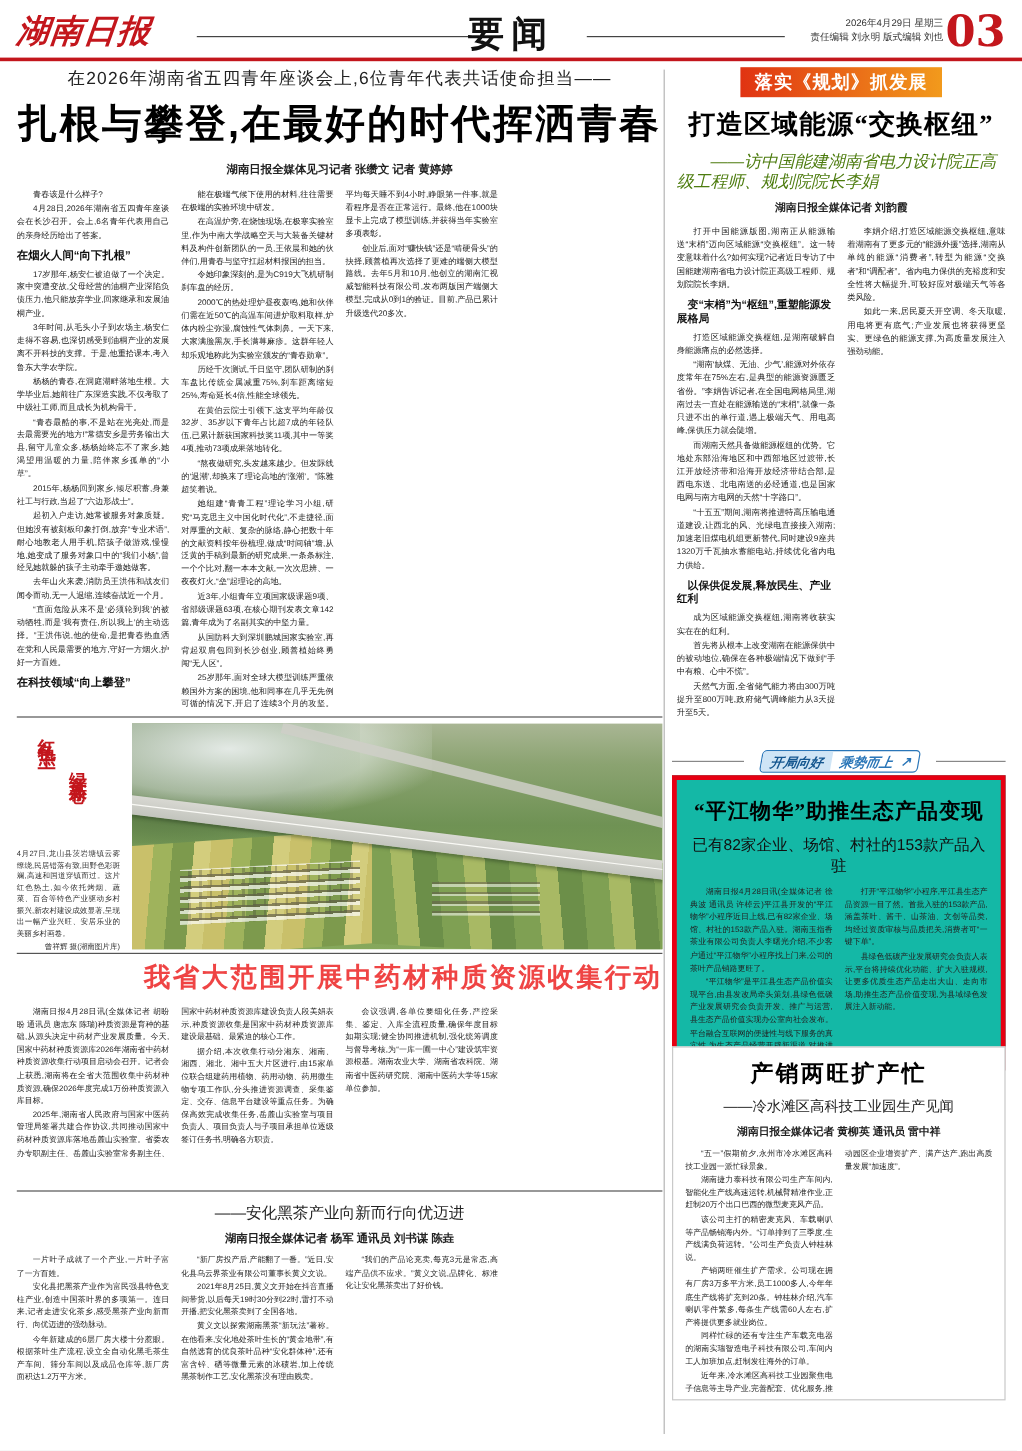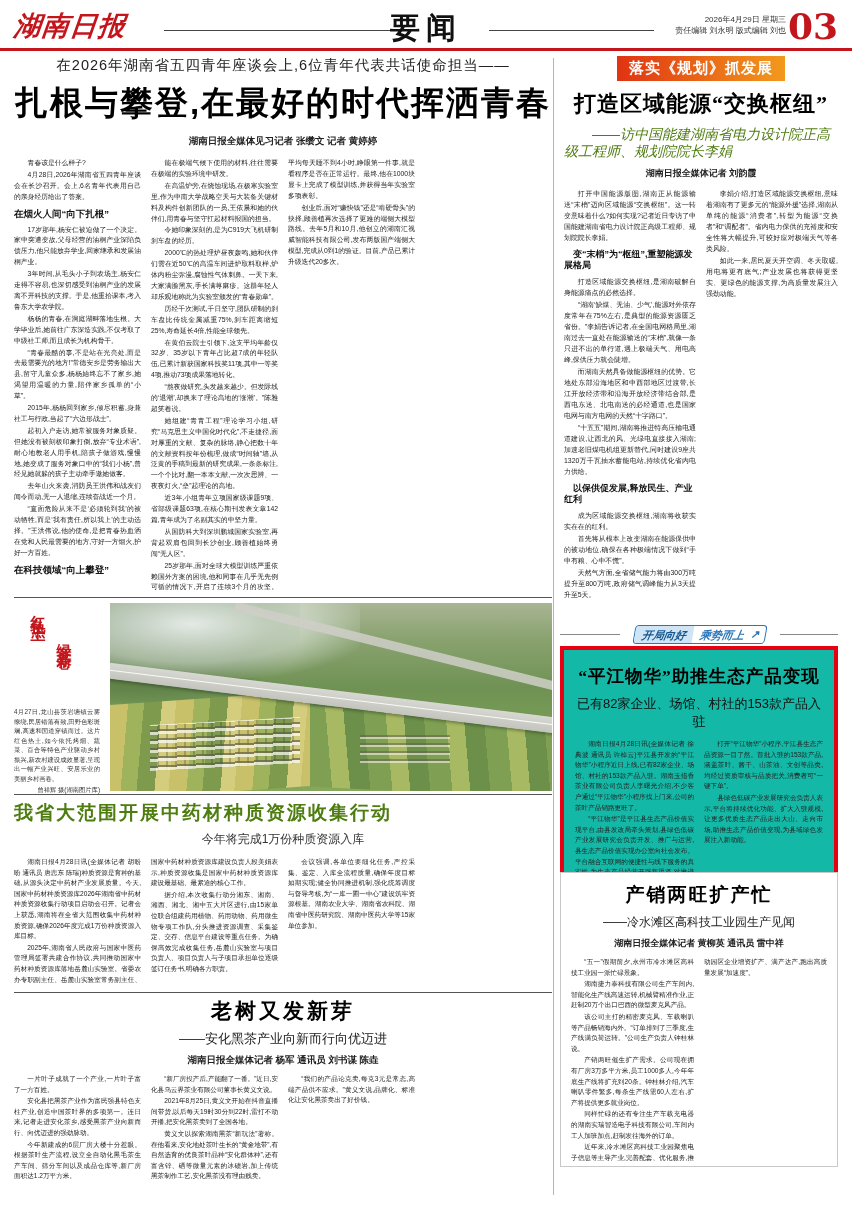--- a/index.html
+++ b/index.html
@@ -72,21 +72,21 @@
   .ph-fields { position:absolute; left:0; top:95px; width:200px; height:95px; background:repeating-linear-gradient(95deg,#c9c06a 0 18px,#9fb35c 18px 34px,#7d9a4d 34px 52px,#d3cd7d 52px 66px); transform:skewY(-4deg); }
   .ph-fields2 { position:absolute; left:200px; top:110px; width:250px; height:80px; background:repeating-linear-gradient(85deg,#7fa053 0 22px,#a8b964 22px 40px,#6c8f49 40px 60px); transform:skewY(3deg); }
   .ph-road { position:absolute; left:-20px; top:88px; width:500px; height:16px; background:linear-gradient(180deg,#d8d8d2,#c2c4bd); transform:rotate(7deg); box-shadow:0 2px 3px rgba(40,60,30,0.45); }
   .ph-road:after { content:""; position:absolute; left:0; top:7px; width:100%; height:1px; background:#fafaf6; }
   .ph-road2 { position:absolute; left:120px; top:40px; width:340px; height:9px; background:#cfcfc8; transform:rotate(14deg); opacity:0.85; }
   .ph-village { position:absolute; left:40px; top:118px; width:150px; height:46px; background:repeating-linear-gradient(0deg, rgba(255,255,255,0.85) 0 3px, rgba(90,85,70,0.8) 3px 5px, transparent 5px 9px), repeating-linear-gradient(90deg, transparent 0 7px, rgba(60,60,55,0.35) 7px 9px); opacity:0.8; transform:skewY(-3deg); }
   .ph-village2 { position:absolute; left:250px; top:130px; width:90px; height:30px; background:repeating-linear-gradient(0deg, rgba(250,250,245,0.8) 0 2px, rgba(100,90,75,0.75) 2px 4px, transparent 4px 8px); opacity:0.7; }
 
   
   .herb-art { position:absolute; left:14px; top:800px; width:538px; height:190px; }
-  .herb-title { text-align:left; font-size:19px; font-weight:900; letter-spacing:2px; color:#4d7c0f; }
+  .herb-title { text-align:right; font-size:22px; font-weight:900; letter-spacing:2px; color:#ef4444; }
   .herb-sub { text-align:center; font-size:12px; color:#333; margin-top:5px; }
   .herb-body { margin-top:9px; height:138px; column-count:4; column-gap:10px; font-size:6.6px; line-height:10.6px; color:#222; }
 
   
   .tea-art { position:absolute; left:14px; top:997px; width:538px; height:198px; }
   .tea-title { text-align:center; font-size:21px; font-weight:900; letter-spacing:3px; color:#000; }
   .tea-sub { text-align:center; font-size:13px; color:#222; margin-top:5px; }
   .tea-byline { text-align:center; font-size:9.5px; font-weight:bold; color:#222; margin-top:6px; }
   .tea-body { margin-top:7px; height:128px; column-count:4; column-gap:10px; font-size:6.6px; line-height:10.6px; color:#222; }
 
@@ -215,33 +215,31 @@
       <div class="ph-village2"></div>
       <div class="ph-road2"></div>
       <div class="ph-road"></div>
     </div>
   </div>
 
   <div class="sect-line" style="left:14px; top:794px; width:538px;"></div>
 
   <div class="herb-art">
     <div class="herb-title">我省大范围开展中药材种质资源收集行动</div>
-    <div class="herb-sub">今年将完成1万份种质资源入库</div>
     <div class="herb-body cols">
         <div class="para">湖南日报4月28日讯(全媒体记者 胡盼盼 通讯员 唐志东 陈瑞)种质资源是育种的基础,从源头决定中药材产业发展质量。今天,国家中药材种质资源库2026年湖南省中药材种质资源收集行动项目启动会召开。记者会上获悉,湖南将在全省大范围收集中药材种质资源,确保2026年度完成1万份种质资源入库目标。</div>
         <div class="para">2025年,湖南省人民政府与国家中医药管理局签署共建合作协议,共同推动国家中药材种质资源库落地岳麓山实验室。省委农办专职副主任、岳麓山实验室常务副主任、国家中药材种质资源库建设负责人段美娟表示,种质资源收集是国家中药材种质资源库建设最基础、最紧迫的核心工作。</div>
         <div class="para">据介绍,本次收集行动分湘东、湘南、湘西、湘北、湘中五大片区进行,由15家单位联合组建药用植物、药用动物、药用微生物专项工作队,分头推进资源调查、采集鉴定、交存、信息平台建设等重点任务。为确保高效完成收集任务,岳麓山实验室与项目负责人、项目负责人与子项目承担单位逐级签订任务书,明确各方职责。</div>
         <div class="para">会议强调,各单位要细化任务,严控采集、鉴定、入库全流程质量,确保年度目标如期实现;健全协同推进机制,强化统筹调度与督导考核,为“一库一圃一中心”建设筑牢资源根基。湖南农业大学、湖南省农科院、湖南省中医药研究院、湖南中医药大学等15家单位参加。</div>
       </div>
   </div>
 
   <div class="sect-line" style="left:14px; top:992px; width:538px;"></div>
 
   <div class="tea-art">
-    <div class="tea-title">老树又发新芽</div>
     <div class="tea-sub">——安化黑茶产业向新而行向优迈进</div>
     <div class="tea-byline">湖南日报全媒体记者 杨军 通讯员 刘书谋 陈垚</div>
     <div class="tea-body cols">
         <div class="para">一片叶子成就了一个产业,一片叶子富了一方百姓。</div>
         <div class="para">安化县把黑茶产业作为富民强县特色支柱产业,创造中国茶叶界的多项第一。连日来,记者走进安化茶乡,感受黑茶产业向新而行、向优迈进的强劲脉动。</div>
         <div class="para">今年新建成的6层厂房大楼十分惹眼。根据茶叶生产流程,设立全自动化黑毛茶生产车间、筛分车间以及成品仓库等,新厂房面积达1.2万平方米。</div>
         <div class="para">“新厂房投产后,产能翻了一番。”近日,安化县乌云界茶业有限公司董事长黄义文说。</div>
         <div class="para">2021年8月25日,黄义文开始在抖音直播间带货,以后每天19时30分到22时,雷打不动开播,把安化黑茶卖到了全国各地。</div>
         <div class="para">黄义文以探索湖南黑茶“新玩法”著称。在他看来,安化地处茶叶生长的“黄金地带”,有自然选育的优良茶叶品种“安化群体种”,还有富含锌、硒等微量元素的冰碛岩,加上传统黑茶制作工艺,安化黑茶没有理由贱卖。</div>
         <div class="para">“我们的产品论克卖,每克3元是常态,高端产品供不应求。”黄义文说,品牌化、标准化让安化黑茶卖出了好价钱。</div>

